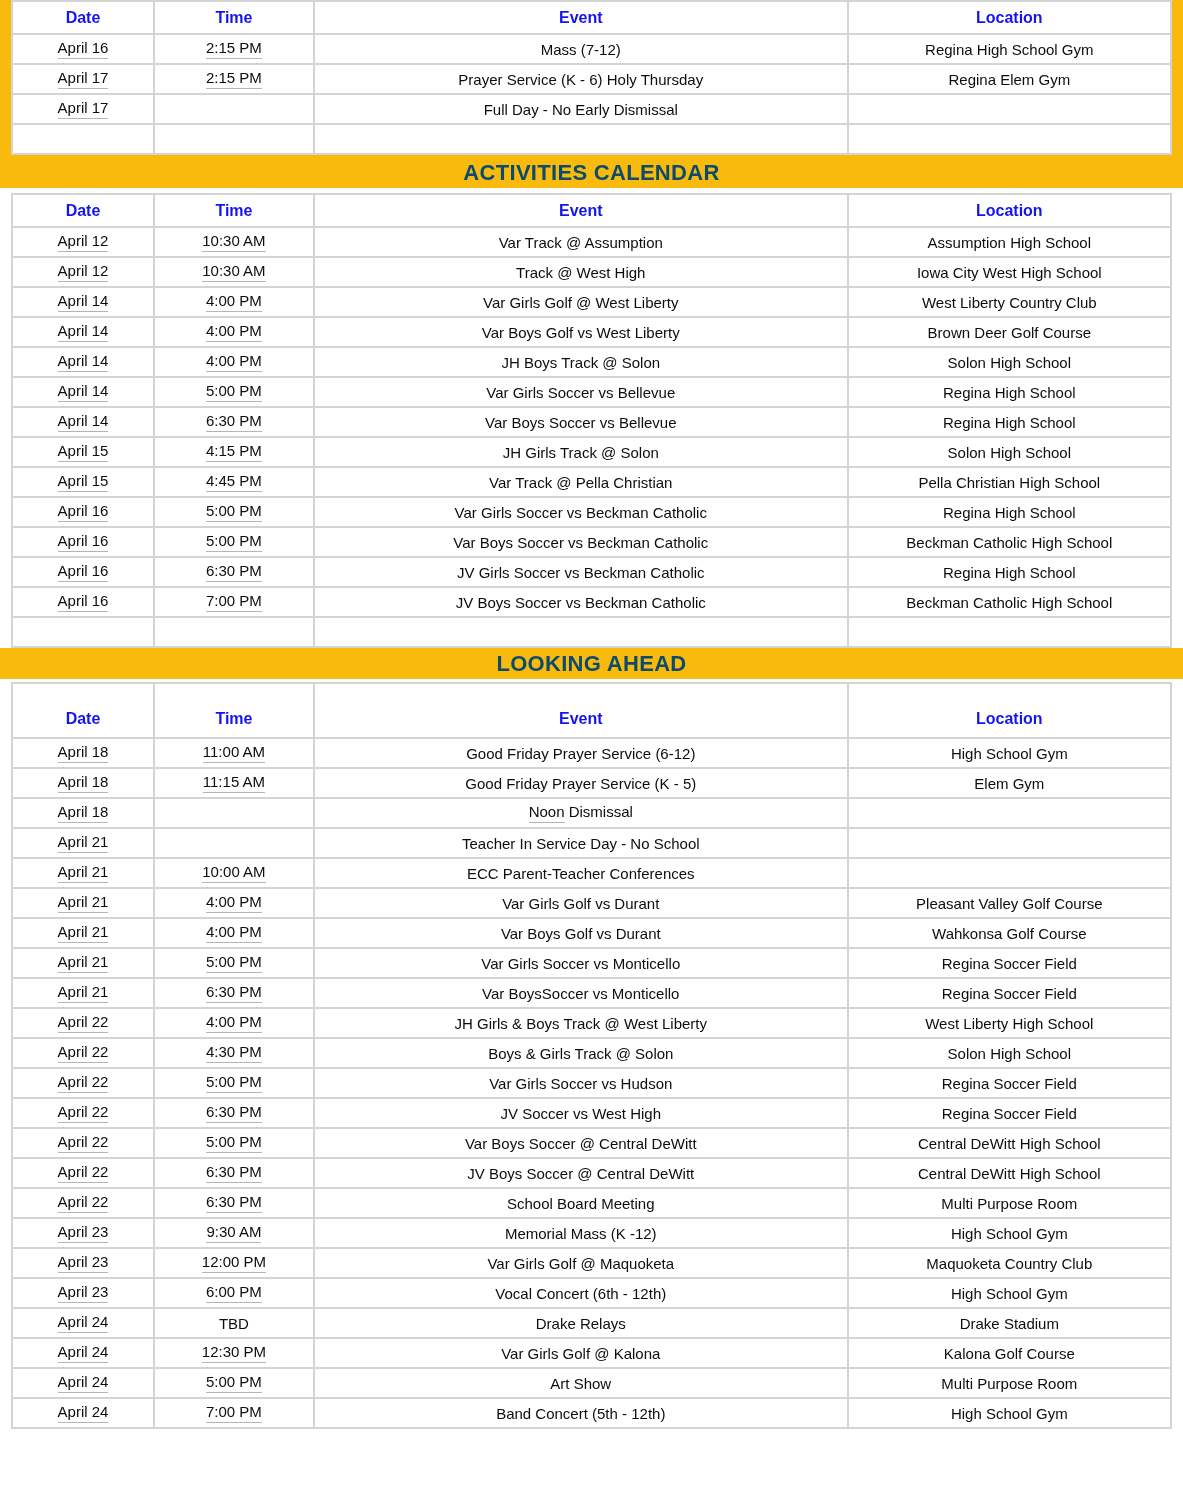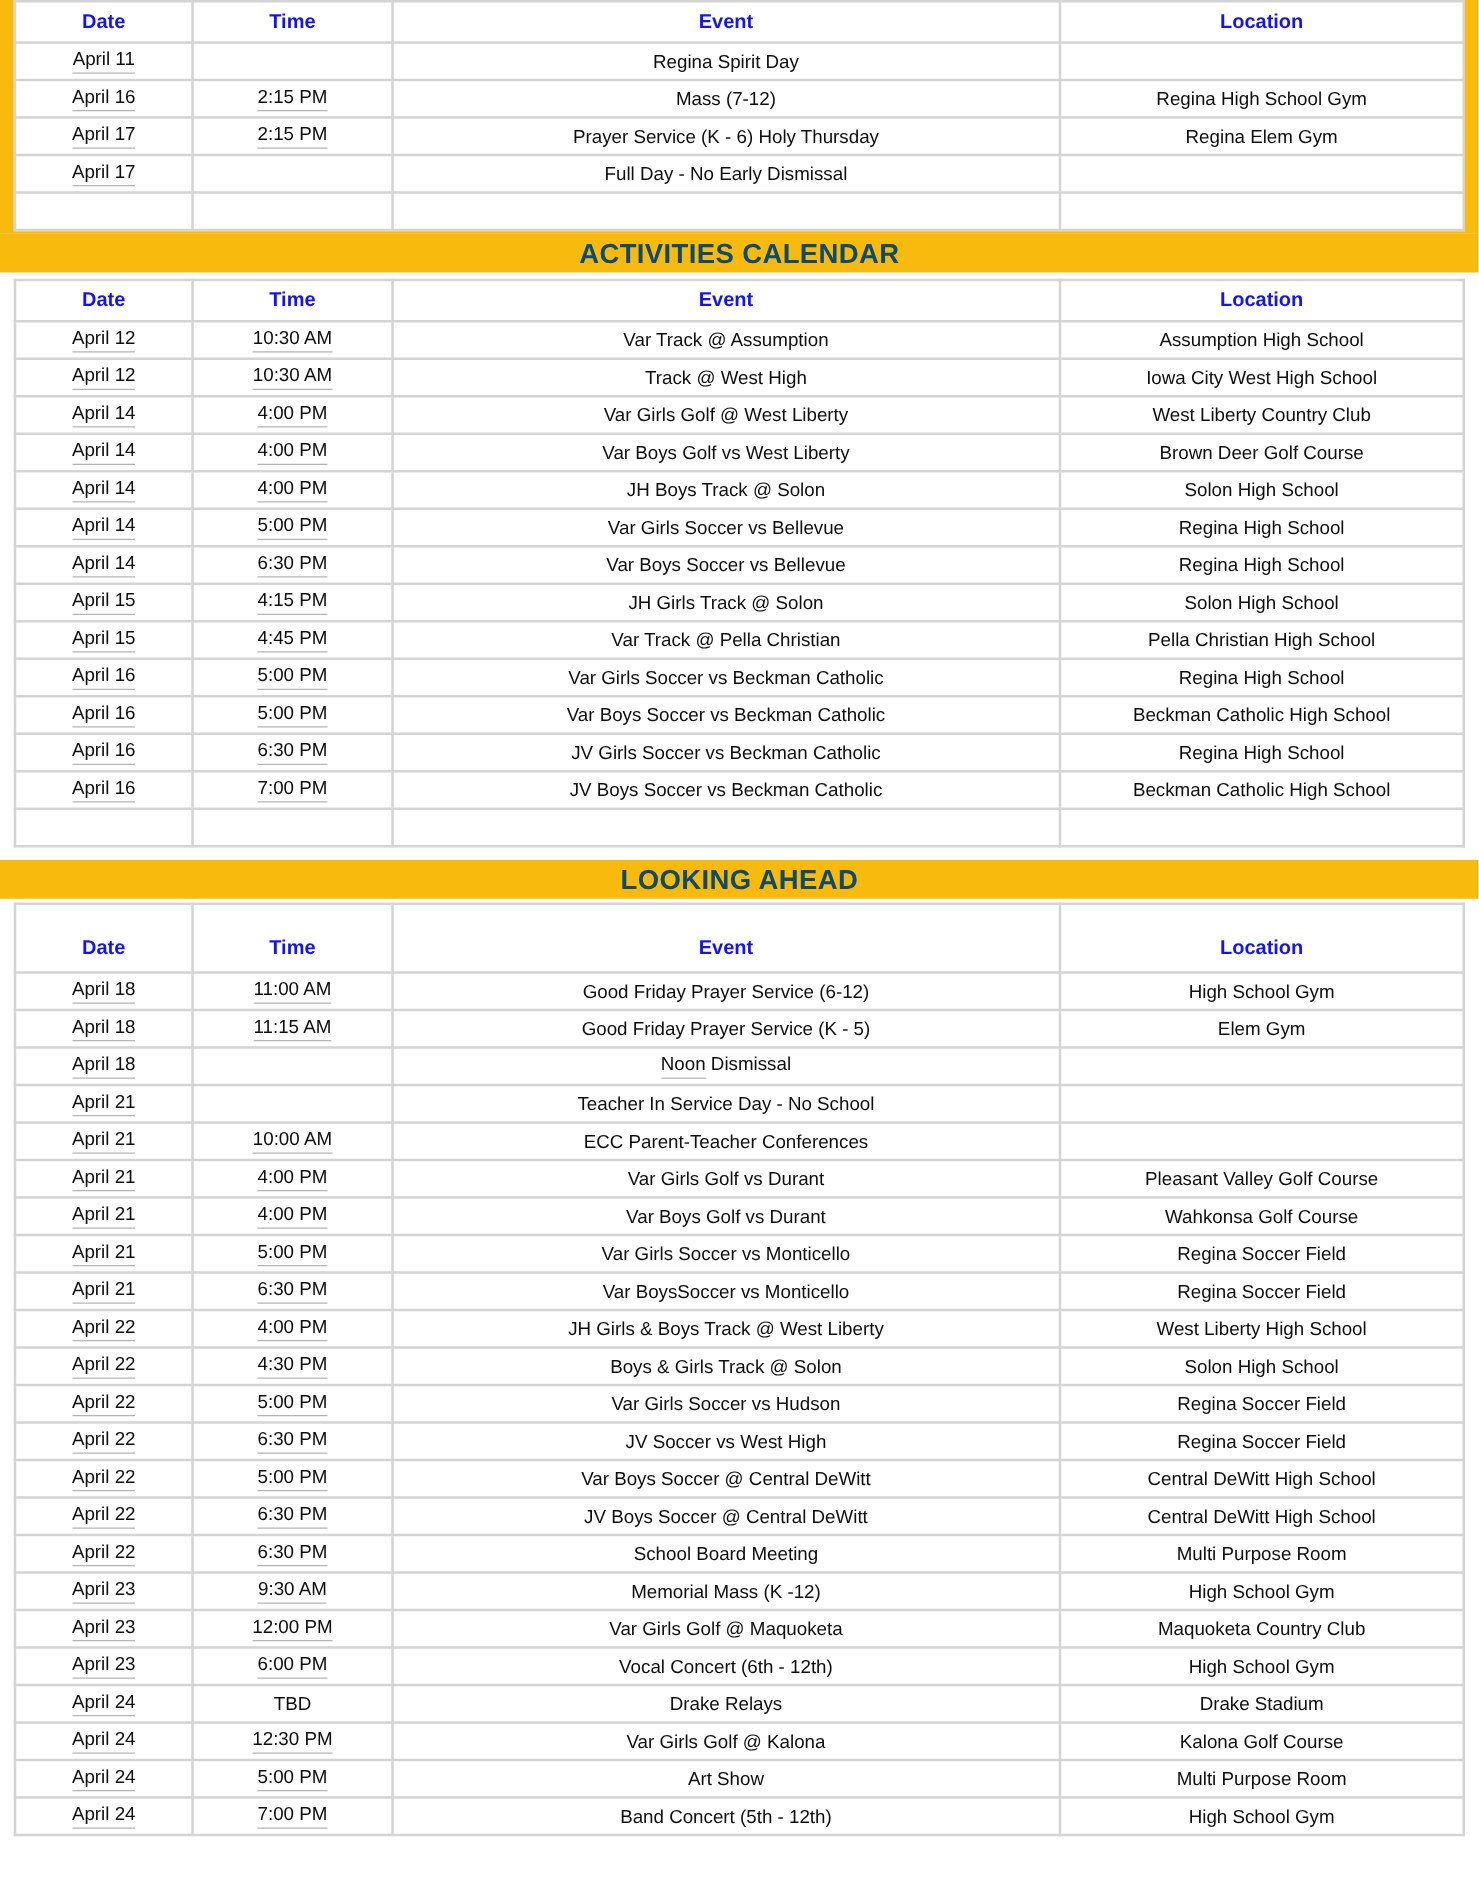--- a/index.html
+++ b/index.html
@@ -18,21 +18,21 @@
     letter-spacing:0.3px;
   }
   .panel-title {
     height:34px;
     display:flex; align-items:center; justify-content:center;
     font-weight:bold; font-size:22px; color:#000;
     letter-spacing:0.3px;
   }
   .tbl-wrap2 { margin:5px 11px 0 11px; }
   .tbl-wrap3 { margin:3px 11px 0 11px; }
-  .bar-gap { margin-top:10px; }
+  .bar-gap { margin-top:0; }
   table.cal {
     border-collapse:collapse; table-layout:fixed;
     width:100%; background:#ffffff;
   }
   table.cal col.c-date { width:12.25%; }
   table.cal col.c-time { width:13.8%; }
   table.cal col.c-event { width:46.05%; }
   table.cal col.c-loc  { width:27.9%; }
   table.cal th, table.cal td {
     border:2px solid var(--border,#D4D4D4);
@@ -76,26 +76,20 @@
         </colgroup>
       <thead>
           <tr>
             <th>Date</th>
             <th>Time</th>
             <th>Event</th>
             <th>Location</th>
           </tr>
         </thead>
         <tbody>
-          <tr>
-            <td><span class="ul">April 11</span></td>
-            <td></td>
-            <td><span>Regina Spirit Day</span></td>
-            <td></td>
-          </tr>
           <tr>
             <td><span class="ul">April 16</span></td>
             <td><span class="ul">2:15 PM</span></td>
             <td><span>Mass (7-12)</span></td>
             <td><span>Regina High School Gym</span></td>
           </tr>
           <tr>
             <td><span class="ul">April 17</span></td>
             <td><span class="ul">2:15 PM</span></td>
             <td><span>Prayer Service (K - 6) Holy Thursday</span></td>

